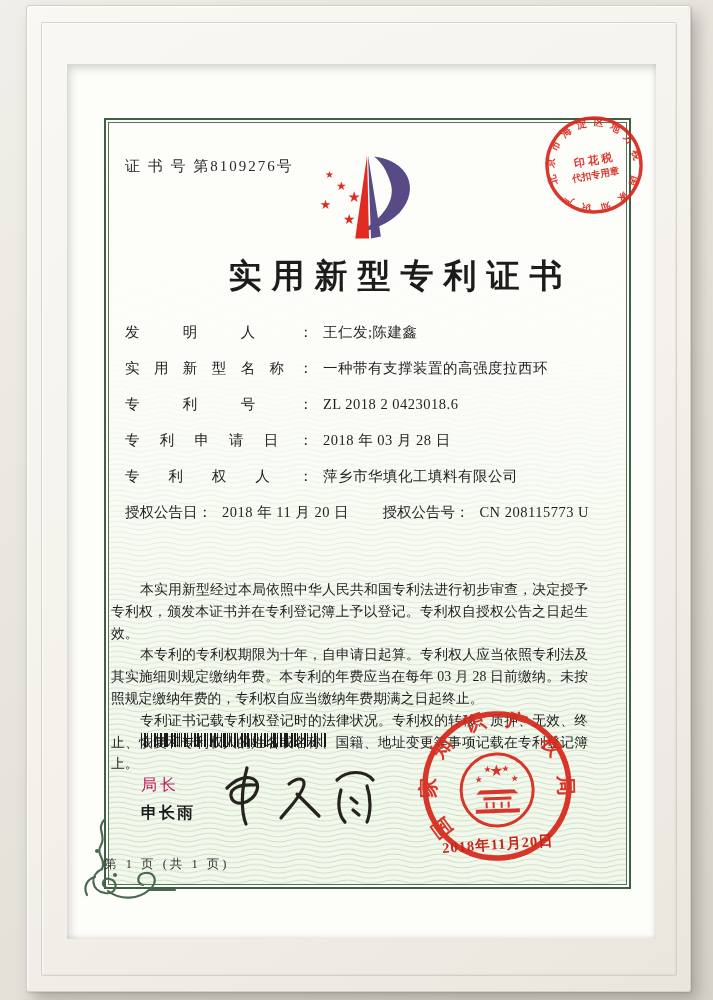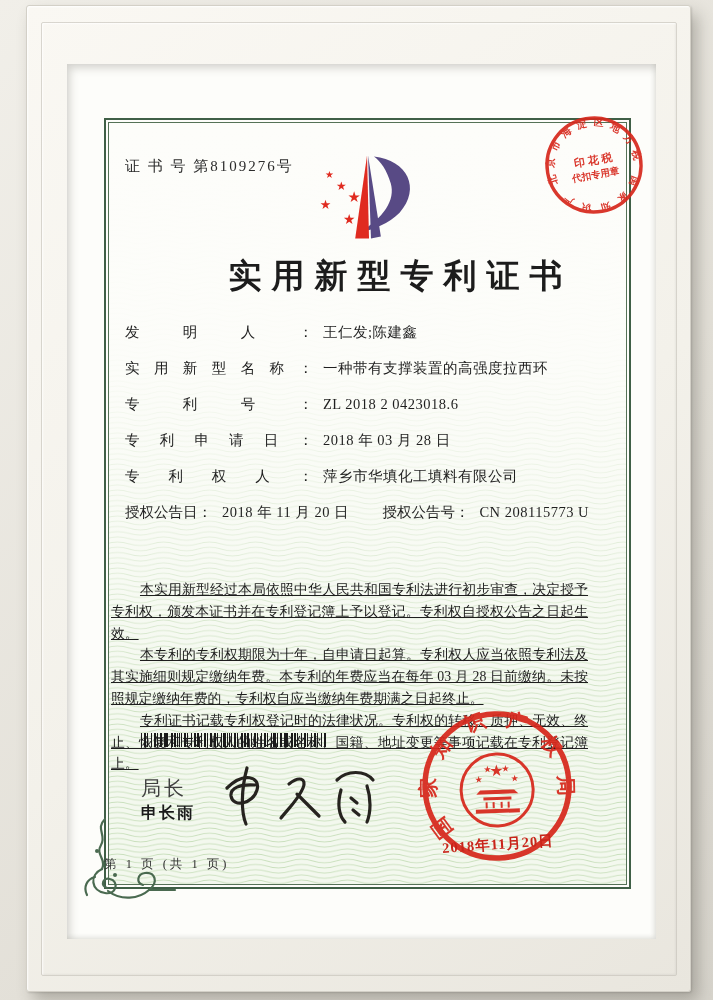--- a/index.html
+++ b/index.html
@@ -62,33 +62,33 @@
   .field-row { margin-bottom:13px; line-height:23px; white-space:nowrap; }
   .field-label { display:inline-block; width:188px; text-align:justify; text-align-last:justify; vertical-align:top; }
   .field-value { margin-left:10px; letter-spacing:.5px; }
   .grant-row { display:flex; line-height:23px; white-space:nowrap; margin-top:2px; }
   .grant-group2 { margin-left:auto; }
 
   .paragraphs {
     left:44px; top:515px; width:477px;
     font-size:13.8px; line-height:21.8px; text-align:justify; color:#1e1e1e;
   }
-  .paragraphs p { text-indent:2.1em; margin:0;text-decoration:underline; }
+  .paragraphs p { text-indent:2.1em; margin:0; }
 
   .barcode {
     left:74px; top:669px; width:186px; height:14px;
     background:
       repeating-linear-gradient(90deg,#191919 0 1.4px,transparent 1.4px 3.2px,
         #191919 3.2px 5.4px,transparent 5.4px 6.4px,
         #191919 6.4px 7.2px,transparent 7.2px 10px),
       repeating-linear-gradient(90deg,#191919 0 .9px,transparent .9px 6.3px);
   }
 
   .signer-title { left:74px; top:711px; font-family:"Liberation Sans","DejaVu Sans",sans-serif;
-                  font-size:20px; color:#404040; letter-spacing:3px; }
+                  font-size:16px; color:#be185d; letter-spacing:3px; }
   .signer-name  { left:74px; top:739px; font-family:"Liberation Sans","DejaVu Sans",sans-serif;
                   font-size:16px; font-weight:700; color:#1a1a1a; letter-spacing:2px; }
   .signature { left:146px; top:694px; width:180px; height:78px; }
 
   .office-seal { left:350px; top:642px; width:160px; height:160px; z-index:5;
                  transform:rotate(-2deg); opacity:.93; }
   .seal-date { left:346px; top:771px; width:170px; text-align:center; z-index:6;
                color:#c9241a; font-size:14.5px; letter-spacing:1px; transform:rotate(-4deg);
                font-weight:600; }
 

